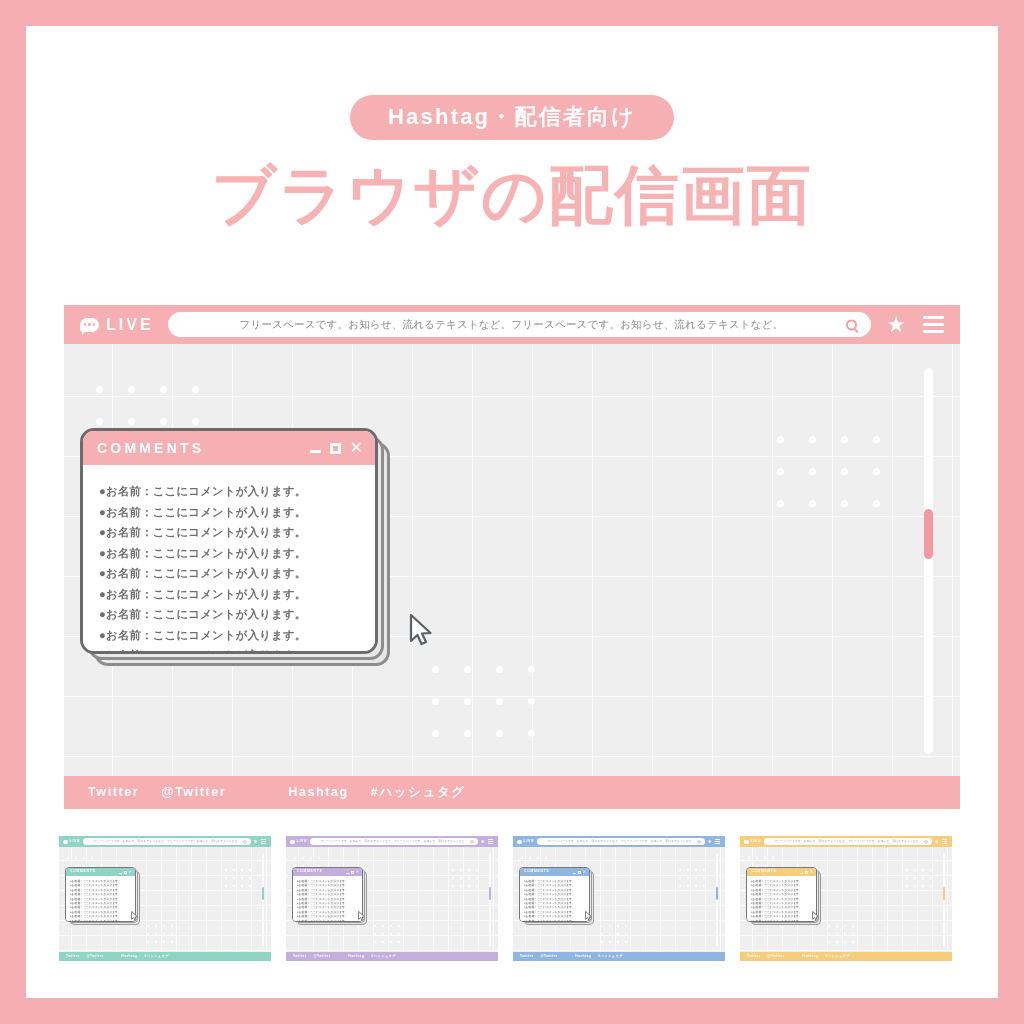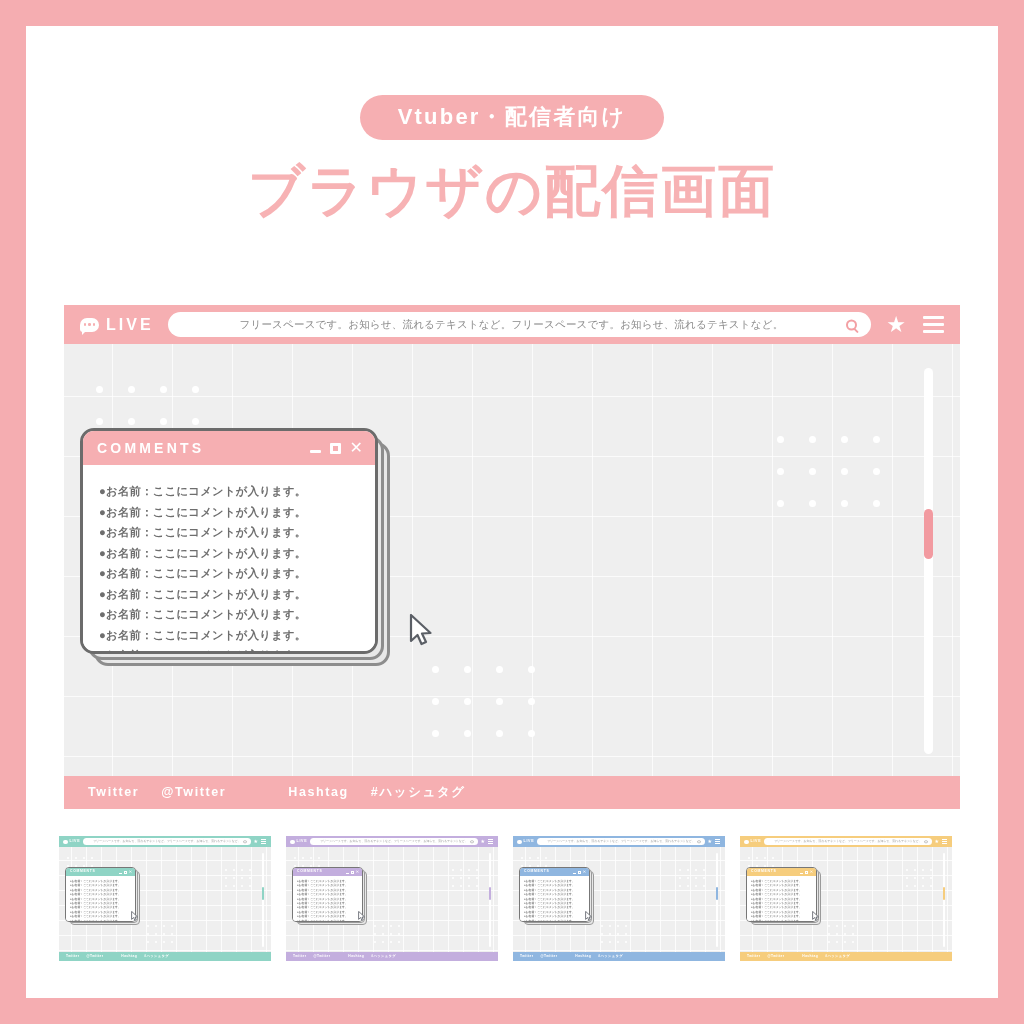--- a/index.html
+++ b/index.html
@@ -45,21 +45,21 @@
     padding: 11px 38px 12px;
     font-size: 22px;
     font-weight: bold;
     letter-spacing: 2.2px;
     line-height: 1;
     white-space: nowrap;
   }
   .hero-title {
     margin-top: 22px;
     color: #f7b2b4;
-    font-size: 56px;
+    font-size: 64px;
     font-weight: bold;
     letter-spacing: 2px;
     line-height: 1.05;
     white-space: nowrap;
   }
 
   
   .browser {
     position: absolute;
     left: 38px;          
@@ -455,21 +455,21 @@
   .t-foot .s3 { margin-right: 7px; }
 </style>
 </head>
 <body>
 
 <div class="page-frame">
   <div class="page-inner">
 
     <div class="hero">
       <div class="badge-wrap">
-        <div class="badge">Vtuber・配信者向け</div>
+        <div class="badge">Hashtag・配信者向け</div>
       </div>
       <div class="hero-title">ブラウザの配信画面</div>
     </div>
 
     <div class="browser">
 
       <div class="browser-topbar">
         <div class="live-block">
           <span class="bubble-icon">
               <i></i>

